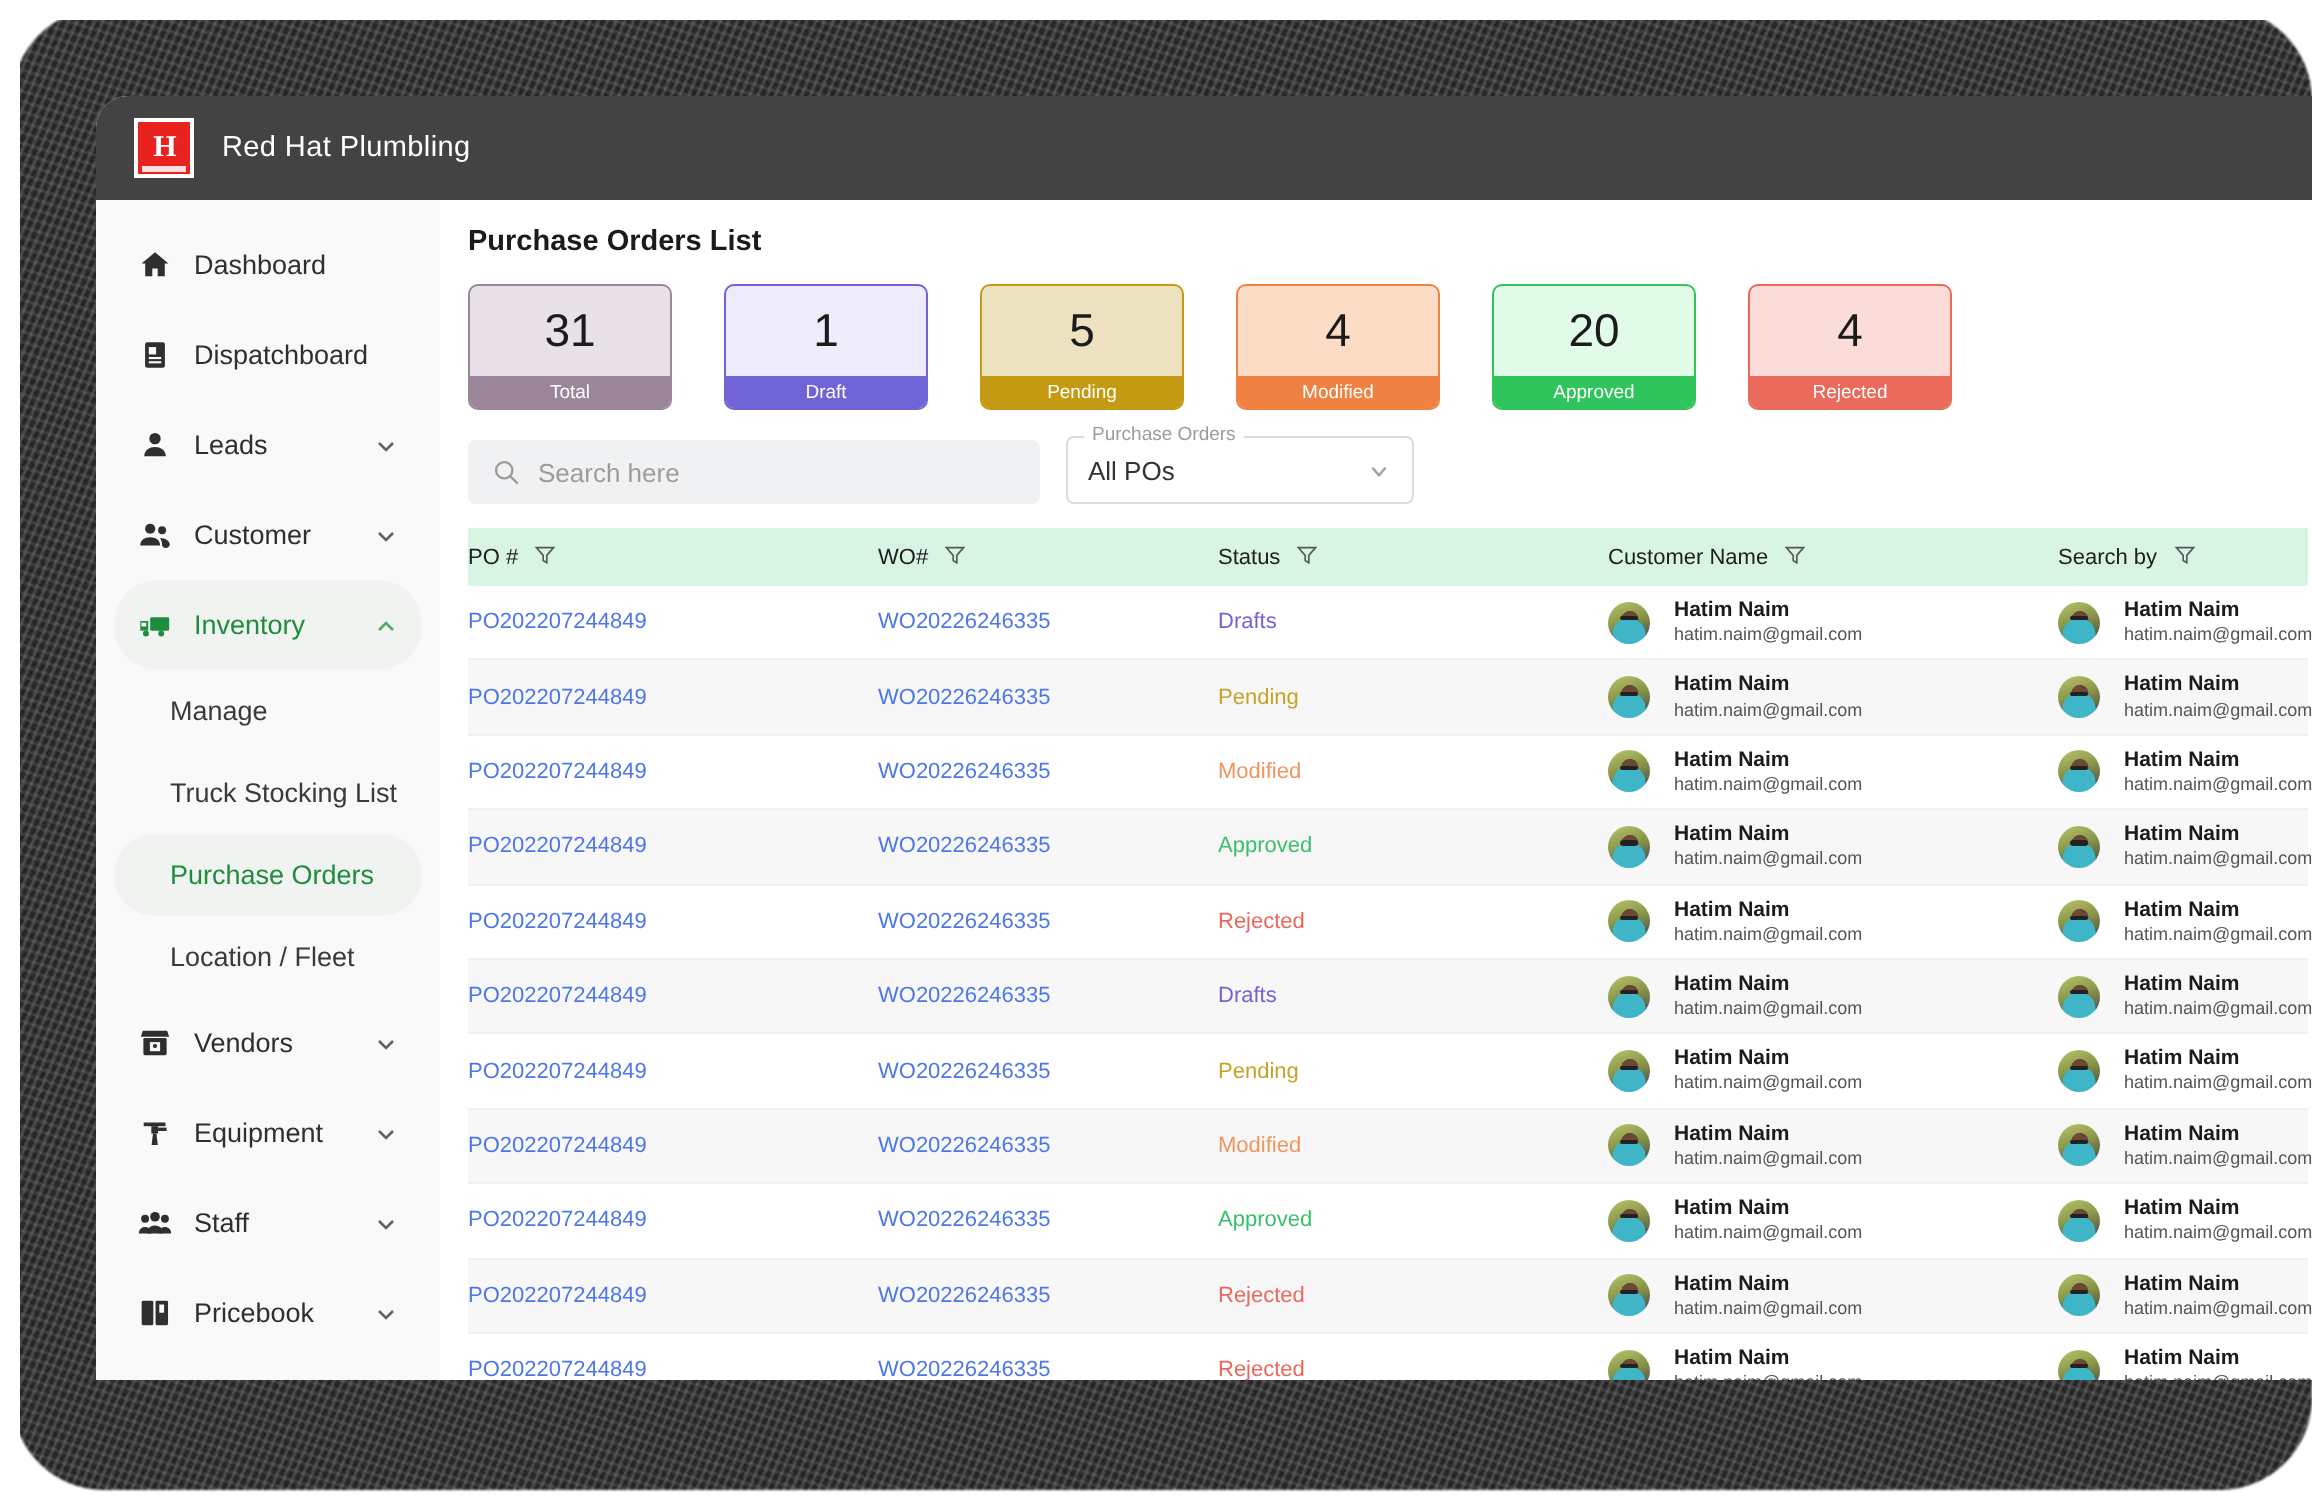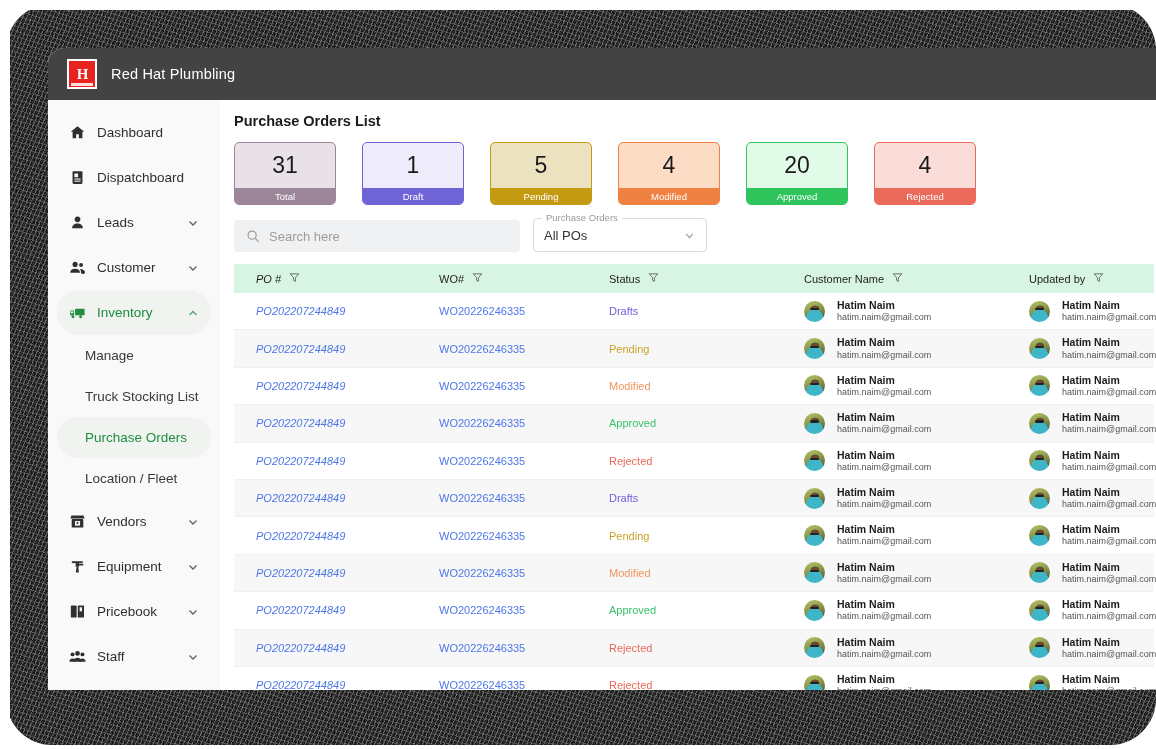--- a/index.html
+++ b/index.html
@@ -209,21 +209,21 @@
   .thead {
     display: flex;
     background: #d8f5e3;
     height: 29px;
     align-items: center;
     font-size: 11px;
     color: #1d1d1d;
   }
   .th { display: flex; align-items: center; gap: 8px; }
   .th svg { width: 11px; height: 11px; opacity: .8; }
-  .c1 { width: 205px; padding-left: 22px; flex: 0 0 205px; font-style: italic; }
+  .c1 { width: 205px; flex: 0 0 205px; }
   .c2 { width: 170px; flex: 0 0 170px; }
   .c3 { width: 195px; flex: 0 0 195px; }
   .c4 { width: 225px; flex: 0 0 225px; }
   .c5 { flex: 1 1 auto; }
 
   .trow {
     display: flex;
     align-items: center;
     height: 37.4px;
     font-size: 11px;
@@ -380,44 +380,44 @@
             <span class="nav-label">Equipment</span>
             <span class="chev">
               <svg viewBox="0 0 24 24" fill="none" stroke="currentColor" stroke-width="2.6">
                 <polyline points="5,9 12,16 19,9"></polyline>
               </svg>
             </span>
           </div>
           <div class="nav-item">
             <span class="nav-icon">
               <svg viewBox="0 0 24 24" fill="currentColor">
-                <rect x="2.6" y="3.4" width="8.2" height="17.2" rx="1"></rect>
-                <rect x="12.4" y="3.4" width="8.8" height="17.2" rx="1"></rect>
-                <rect x="15" y="6" width="3.4" height="5.8" fill="#f9f9f9"></rect>
-              </svg>
-            </span>
-            <span class="nav-label">Pricebook</span>
-            <span class="chev">
-              <svg viewBox="0 0 24 24" fill="none" stroke="currentColor" stroke-width="2.6">
-                <polyline points="5,9 12,16 19,9"></polyline>
-              </svg>
-            </span>
-          </div>
-          <div class="nav-item">
-            <span class="nav-icon">
-              <svg viewBox="0 0 24 24" fill="currentColor">
                 <circle cx="5" cy="9" r="2.8"></circle>
                 <circle cx="12" cy="7.6" r="3.4"></circle>
                 <circle cx="19" cy="9" r="2.8"></circle>
                 <path d="M.6 19.4c0-3 2-4.6 4.4-4.6s4.4 1.6 4.4 4.6z"></path>
                 <path d="M6.4 19.4c0-3.6 2.4-5.6 5.6-5.6s5.6 2 5.6 5.6z"></path>
                 <path d="M14.6 19.4c0-3 2-4.6 4.4-4.6s4.4 1.6 4.4 4.6z"></path>
               </svg>
             </span>
             <span class="nav-label">Staff</span>
+            <span class="chev">
+              <svg viewBox="0 0 24 24" fill="none" stroke="currentColor" stroke-width="2.6">
+                <polyline points="5,9 12,16 19,9"></polyline>
+              </svg>
+            </span>
+          </div>
+          <div class="nav-item">
+            <span class="nav-icon">
+              <svg viewBox="0 0 24 24" fill="currentColor">
+                <rect x="2.6" y="3.4" width="8.2" height="17.2" rx="1"></rect>
+                <rect x="12.4" y="3.4" width="8.8" height="17.2" rx="1"></rect>
+                <rect x="15" y="6" width="3.4" height="5.8" fill="#f9f9f9"></rect>
+              </svg>
+            </span>
+            <span class="nav-label">Pricebook</span>
             <span class="chev">
               <svg viewBox="0 0 24 24" fill="none" stroke="currentColor" stroke-width="2.6">
                 <polyline points="5,9 12,16 19,9"></polyline>
               </svg>
             </span>
           </div>
         </div>
     </div>
 
     <div class="main">
@@ -490,21 +490,21 @@
                   <polygon points="2.6,4 21.4,4 14,12.4 14,20.4 10,18 10,12.4"></polygon>
                 </svg></span>
             </div>
             <div class="th c4">
               <span>Customer Name</span>
               <span><svg viewBox="0 0 24 24" fill="none" stroke="#333" stroke-width="1.8">
                   <polygon points="2.6,4 21.4,4 14,12.4 14,20.4 10,18 10,12.4"></polygon>
                 </svg></span>
             </div>
             <div class="th c5">
-              <span>Updated by</span>
+              <span>Search by</span>
               <span><svg viewBox="0 0 24 24" fill="none" stroke="#333" stroke-width="1.8">
                   <polygon points="2.6,4 21.4,4 14,12.4 14,20.4 10,18 10,12.4"></polygon>
                 </svg></span>
             </div>
           </div>
         <div id="tbody-host">
             <div class="trow odd">
               <div class="c1 po">PO202207244849</div>
               <div class="c2 wo">WO20226246335</div>
               <div class="c3" style="color:#6f63d6">Drafts</div>

